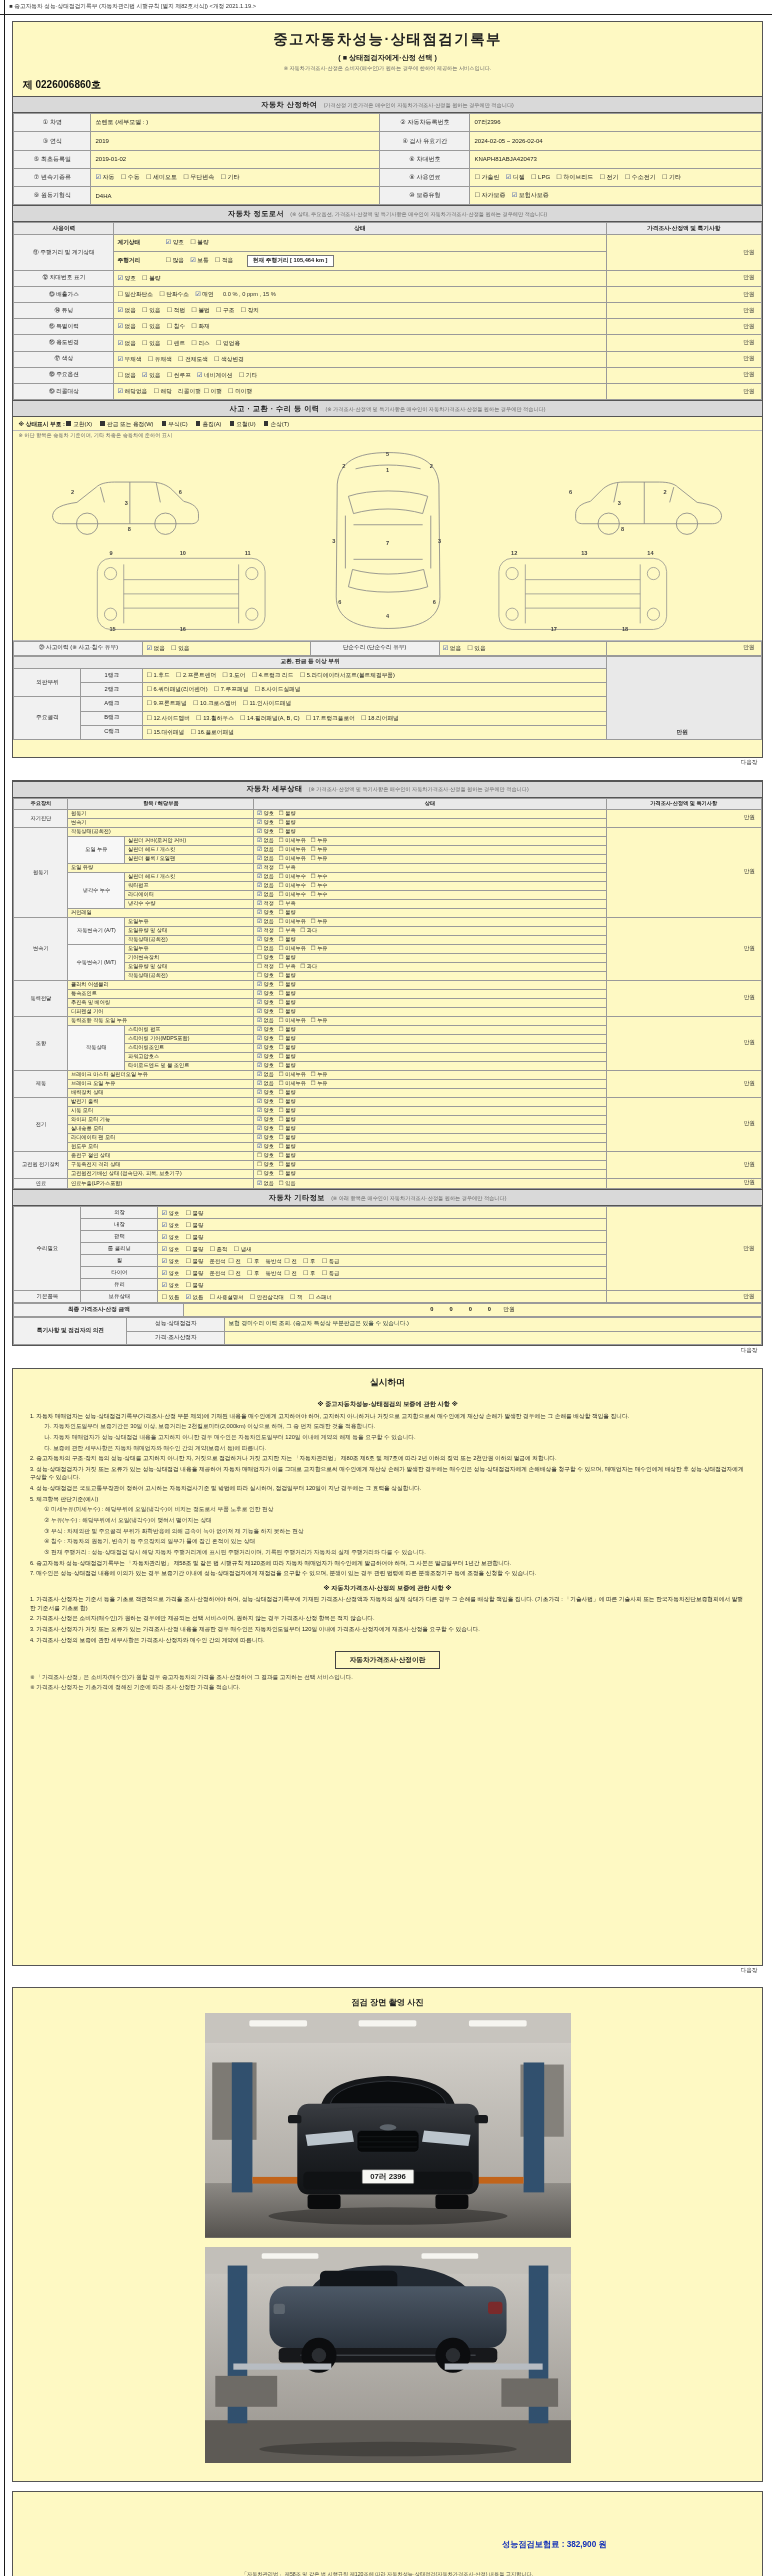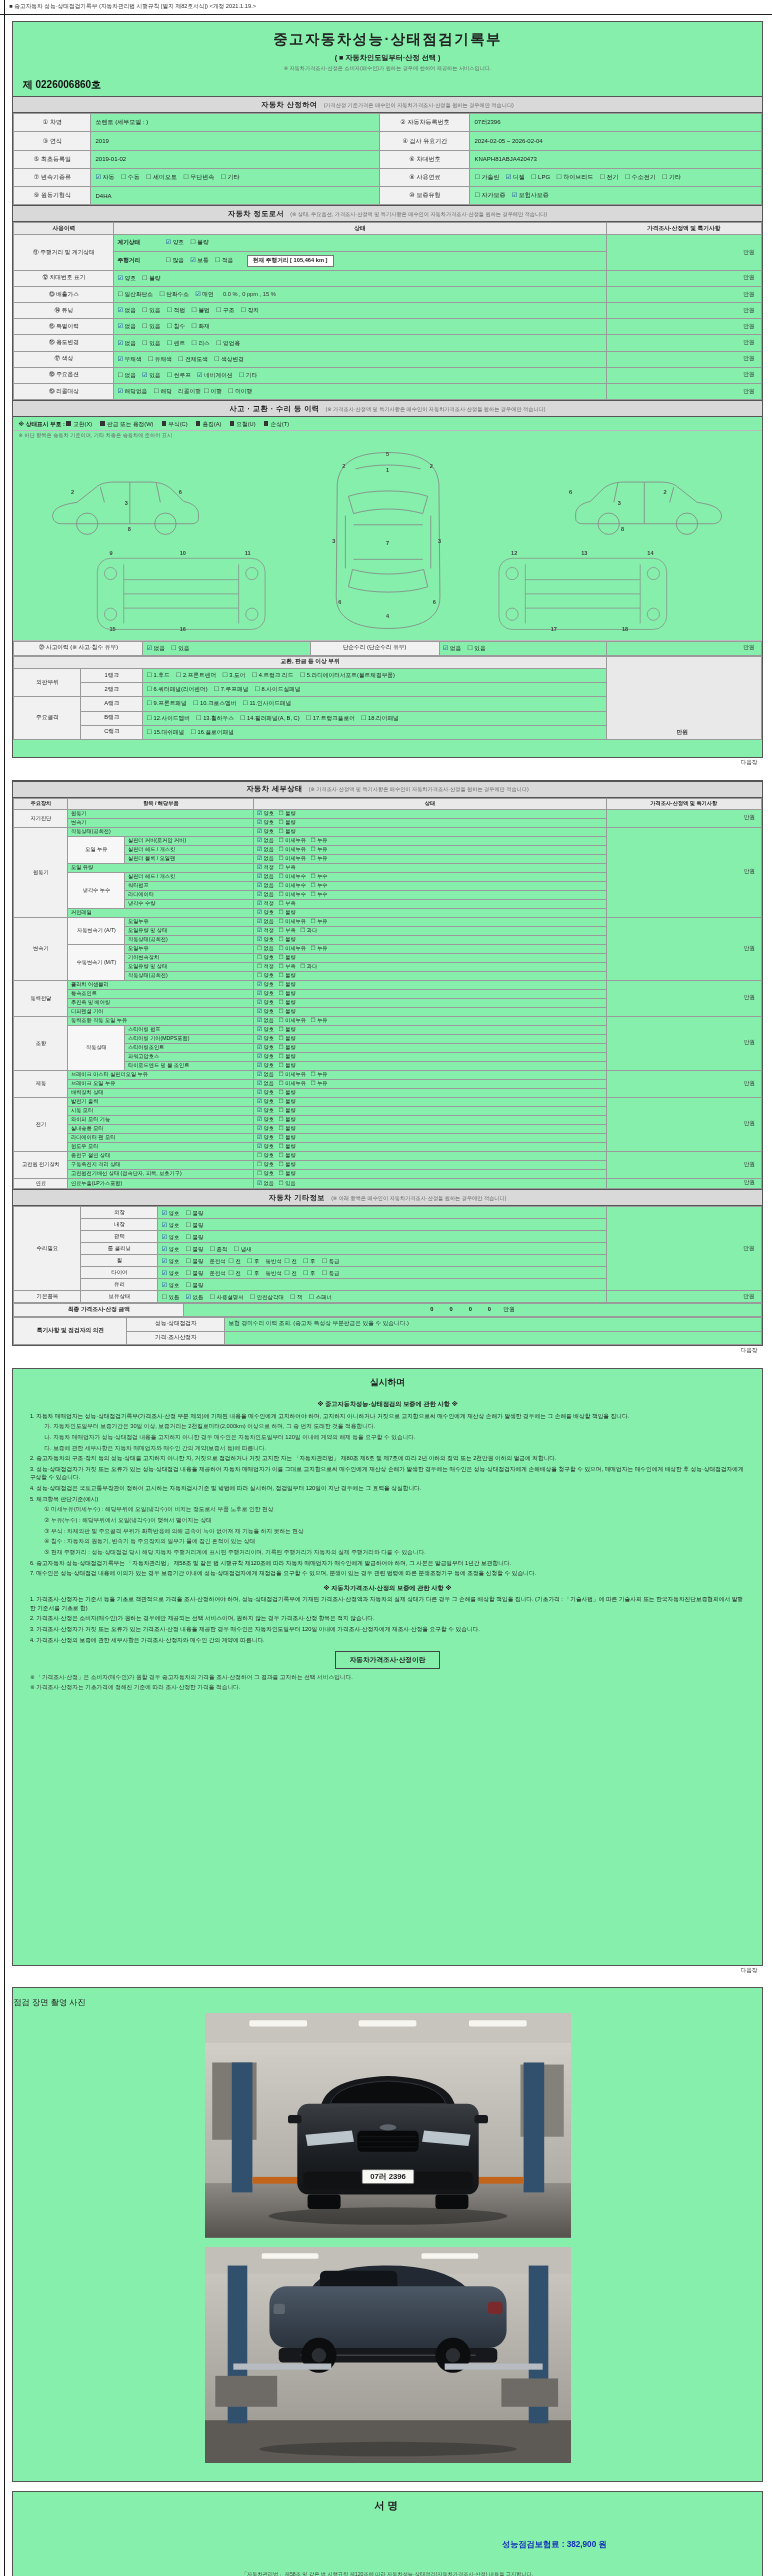--- a/index.html
+++ b/index.html
@@ -5,21 +5,21 @@
   *{box-sizing:border-box;}
   html,body{margin:0;padding:0;}
   body{
     width:773px;height:2576px;overflow:hidden;position:relative;
     background:#ffffff;color:#222;
     font-family:"Liberation Sans","DejaVu Sans",sans-serif;
   }
   .edge-line{position:absolute;left:3.6px;top:0;bottom:0;width:1px;background:#1a1a1a;}
   .topnote{font-size:5.7px;color:#333;padding:3.1px 0 2.6px 9.3px;border-bottom:1px solid #222;}
   .page{padding:6.2px 10.3px 0 12.4px;}
-  .box{border:1px solid #555;background:#86efac;}
+  .box{border:1px solid #555;background:#fef9c3;}
   .nextlink{text-align:right;font-size:5.7px;color:#333;margin:1.5px 5.2px 12.4px 0;}
   .gap{height:9.3px;}
 
   
   .form-head{position:relative;padding:8.2px 6.2px 2.1px;}
   .form-title{text-align:center;font-size:14.4px;font-weight:bold;letter-spacing:1.5px;}
   .form-sub{text-align:center;font-size:7.2px;font-weight:bold;margin-top:4.1px;}
   .form-sub-note{text-align:center;font-size:5.2px;color:#666;margin-top:1.5px;}
   .doc-no{font-size:10px;font-weight:bold;margin:6.2px 0 2.1px 3.1px;color:#111;}
 
@@ -73,21 +73,21 @@
   .nb{font-size:5.7px;line-height:1.5;margin:2.1px 0;color:#222;}
   .nb.center{text-align:center;font-weight:bold;font-size:6.2px;margin:5.2px 0 3.1px;}
   .nb.p{margin-left:3.1px;}
   .nb.pp{margin-left:17.5px;color:#333;}
   .nb.boxed{text-align:center;margin:7.2px 0 4.1px;}
   .nb.boxed span{display:inline-block;border:0.8px solid #444;padding:2.6px 13.4px;font-weight:bold;font-size:6.7px;}
   .nb.note{margin-left:3.1px;color:#333;}
 
   
   .photos-box{min-height:479px;padding:4.1px 0 8.2px;}
-  .photos-title{text-align:left;font-size:8.2px;font-weight:normal;padding:4.1px 0 5.2px;}
+  .photos-title{text-align:center;font-size:8.2px;font-weight:bold;padding:4.1px 0 5.2px;}
   svg.photo{display:block;margin:0 auto 9.3px;width:366px;}
 
   
   .sign-box{min-height:101px;position:relative;}
   .sign-title{text-align:center;font-size:10.3px;font-weight:bold;padding:7.2px 0 2.1px;letter-spacing:3.1px;}
   .insurance{position:absolute;right:155px;top:47px;color:#1330b8;font-weight:bold;font-size:8.2px;}
   .sign-lines{position:absolute;bottom:4.1px;left:0;right:0;text-align:center;font-size:5.2px;color:#444;line-height:1.6;}
   .footer{ize:5.7px;text-align:center;color:#555;font-size:5.7px;padding:4.1px 0 5.2px;}
 </style>
 </head>
@@ -95,21 +95,21 @@
 
 <div class="edge-line"></div>
 
 <div class="topnote">■ 중고자동차 성능·상태점검기록부 (자동차관리법 시행규칙 [별지 제82호서식]) &lt;개정 2021.1.19.&gt;</div>
 
 <div class="page">
 
   <div class="box" style="min-height:737px;">
     <div class="form-head">
       <div class="form-title">중고자동차성능·상태점검기록부</div>
-      <div class="form-sub">( ■ 자동차인도일부터·산정 선택 )</div>
+      <div class="form-sub">( ■ 상태점검자에게·산정 선택 )</div>
       <div class="form-sub-note">※ 자동차가격조사·산정은 소비자(매수인)가 원하는 경우에 한하여 제공하는 서비스입니다.</div>
       <div class="doc-no">제 0226006860호</div>
     </div>
 
     <div class="sec-bar">
       <span class="sec-title">자동차 산정하여</span>
       <span class="sec-note">(가격산정 기준가격은 매수인이 자동차가격조사·산정을 원하는 경우에만 적습니다)</span>
     </div>
     <div id="basic-table">
         <table class="f basic">
@@ -805,21 +805,20 @@
         <rect x="-70" y="176" width="190" height="12" fill="#b7bcc2"></rect>
         <rect x="340" y="176" width="190" height="12" fill="#b7bcc2"></rect>
       </g>
       <ellipse cx="355" cy="392" rx="250" ry="14" fill="#000" opacity="0.25"></ellipse>
     </svg>
   </div>
 
   <div class="gap"></div>
 
   <div class="box sign-box">
-    <div class="sign-title">서명</div>
     <div class="insurance">성능점검보험료 : 382,900 원</div>
     <div class="sign-lines">
       <div>「자동차관리법」 제58조 및 같은 법 시행규칙 제120조에 따라 자동차성능·상태점검(자동차가격조사·산정) 내용을 고지합니다.</div>
       <div>(「V」 표시된 항목은 점검 결과 해당 상태를 확인한 것입니다.)</div>
     </div>
   </div>
 
   <div class="footer">【별지 제82호서식】 중고자동차 성능·상태점검기록부 (제120조제1항 관련)  (4쪽 중 제1쪽)</div>
 </div>
 

